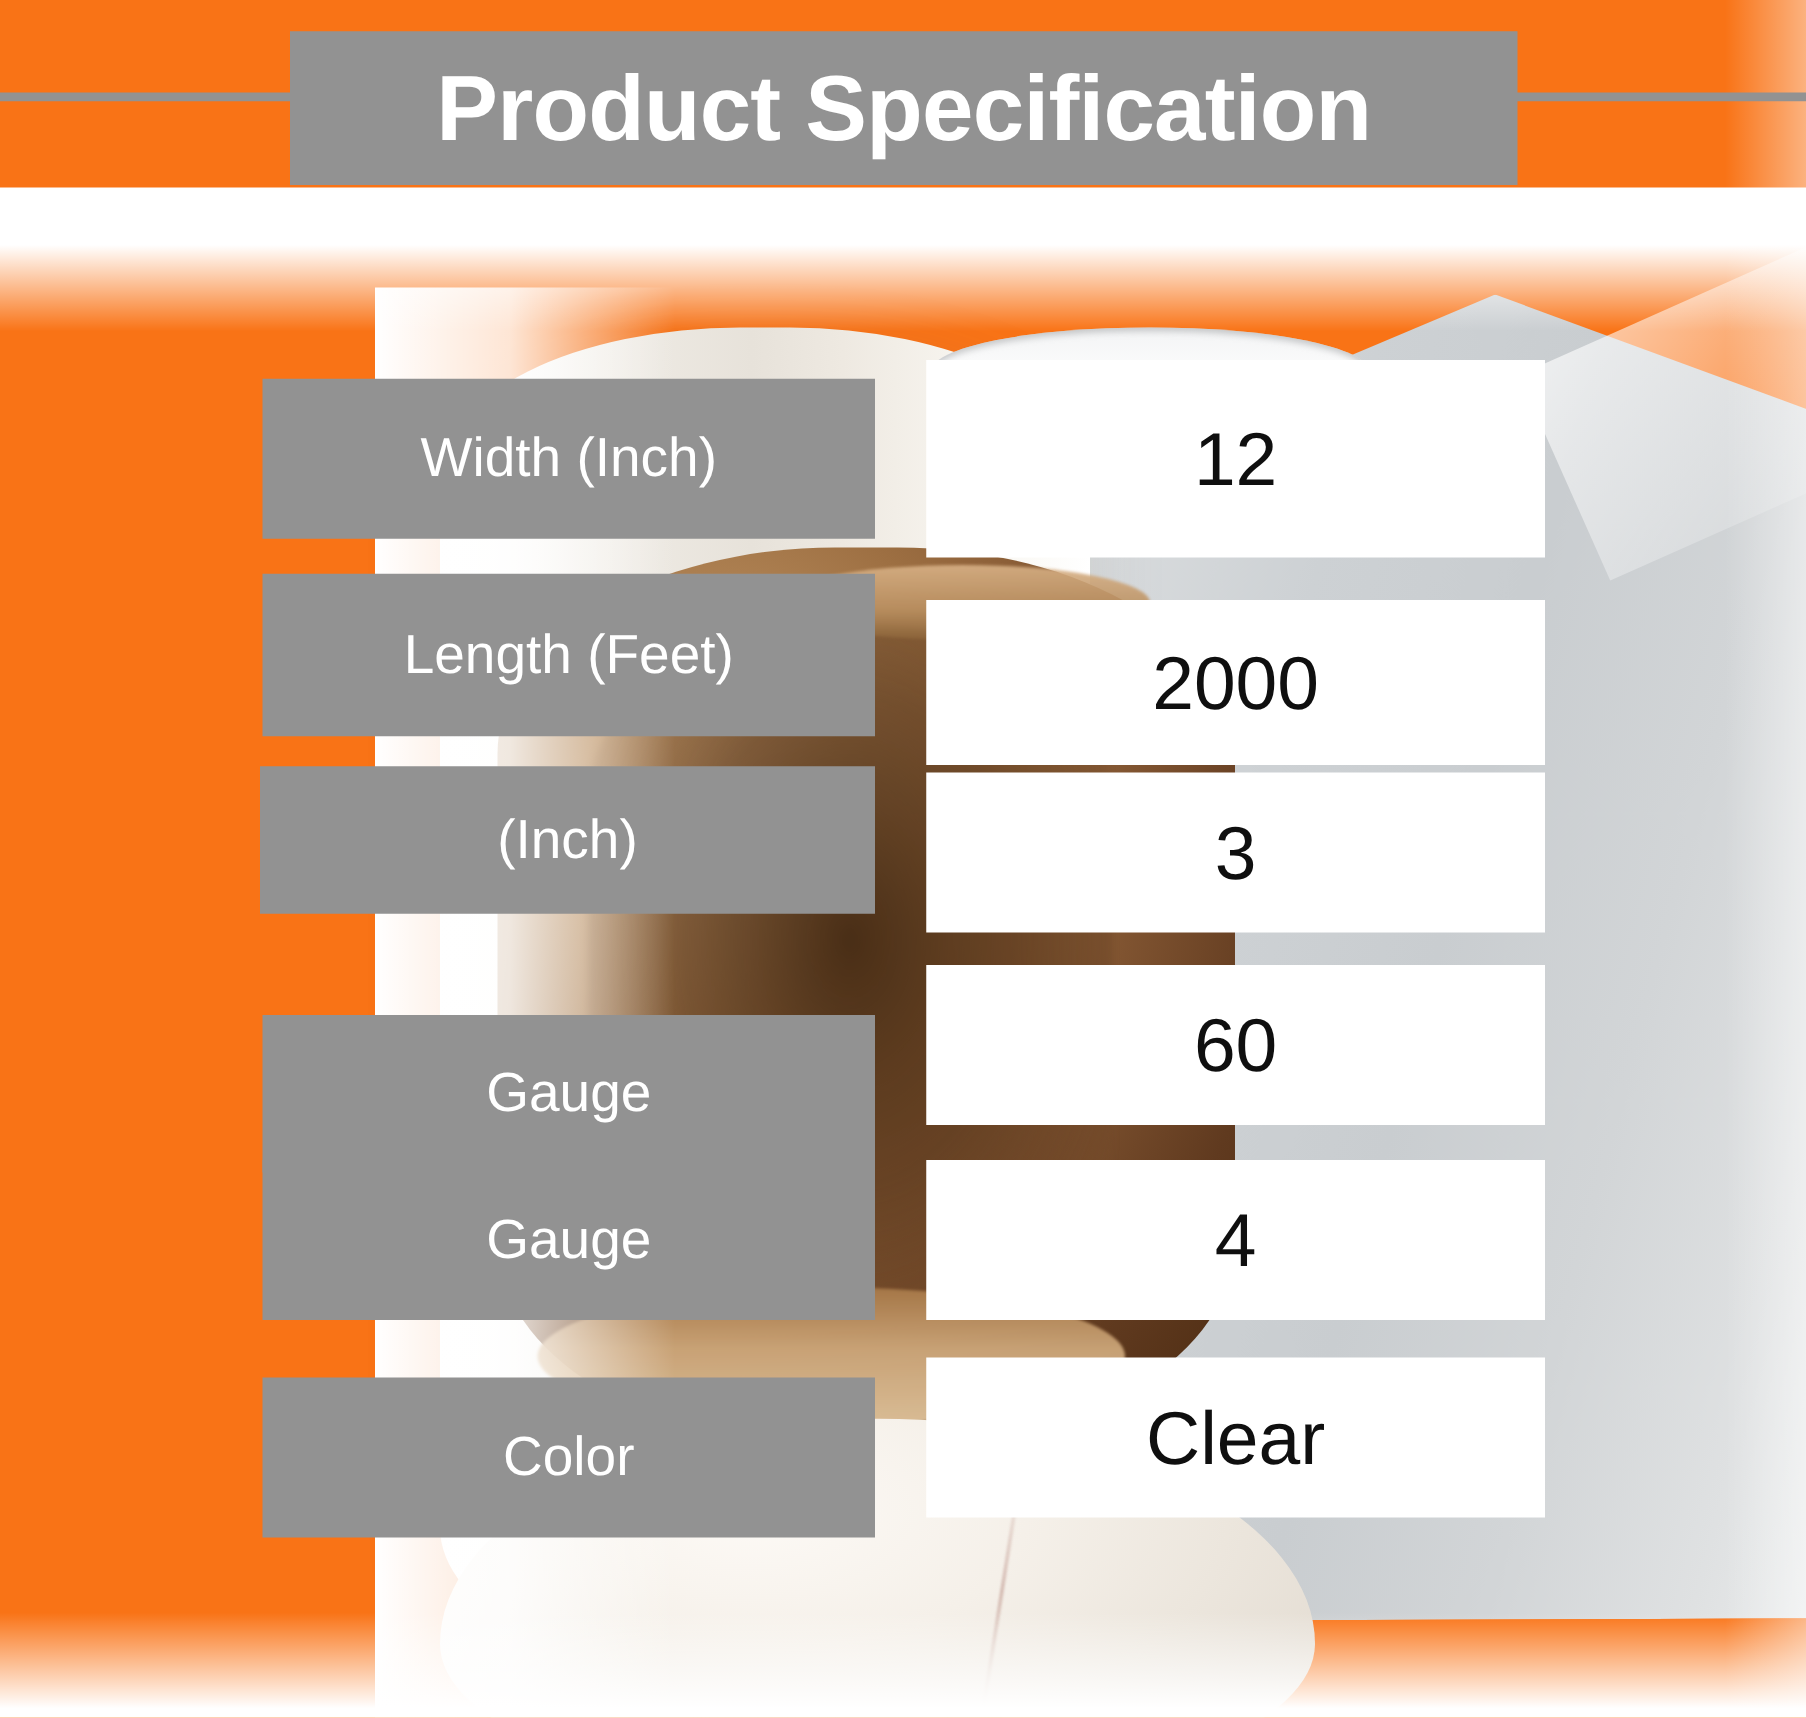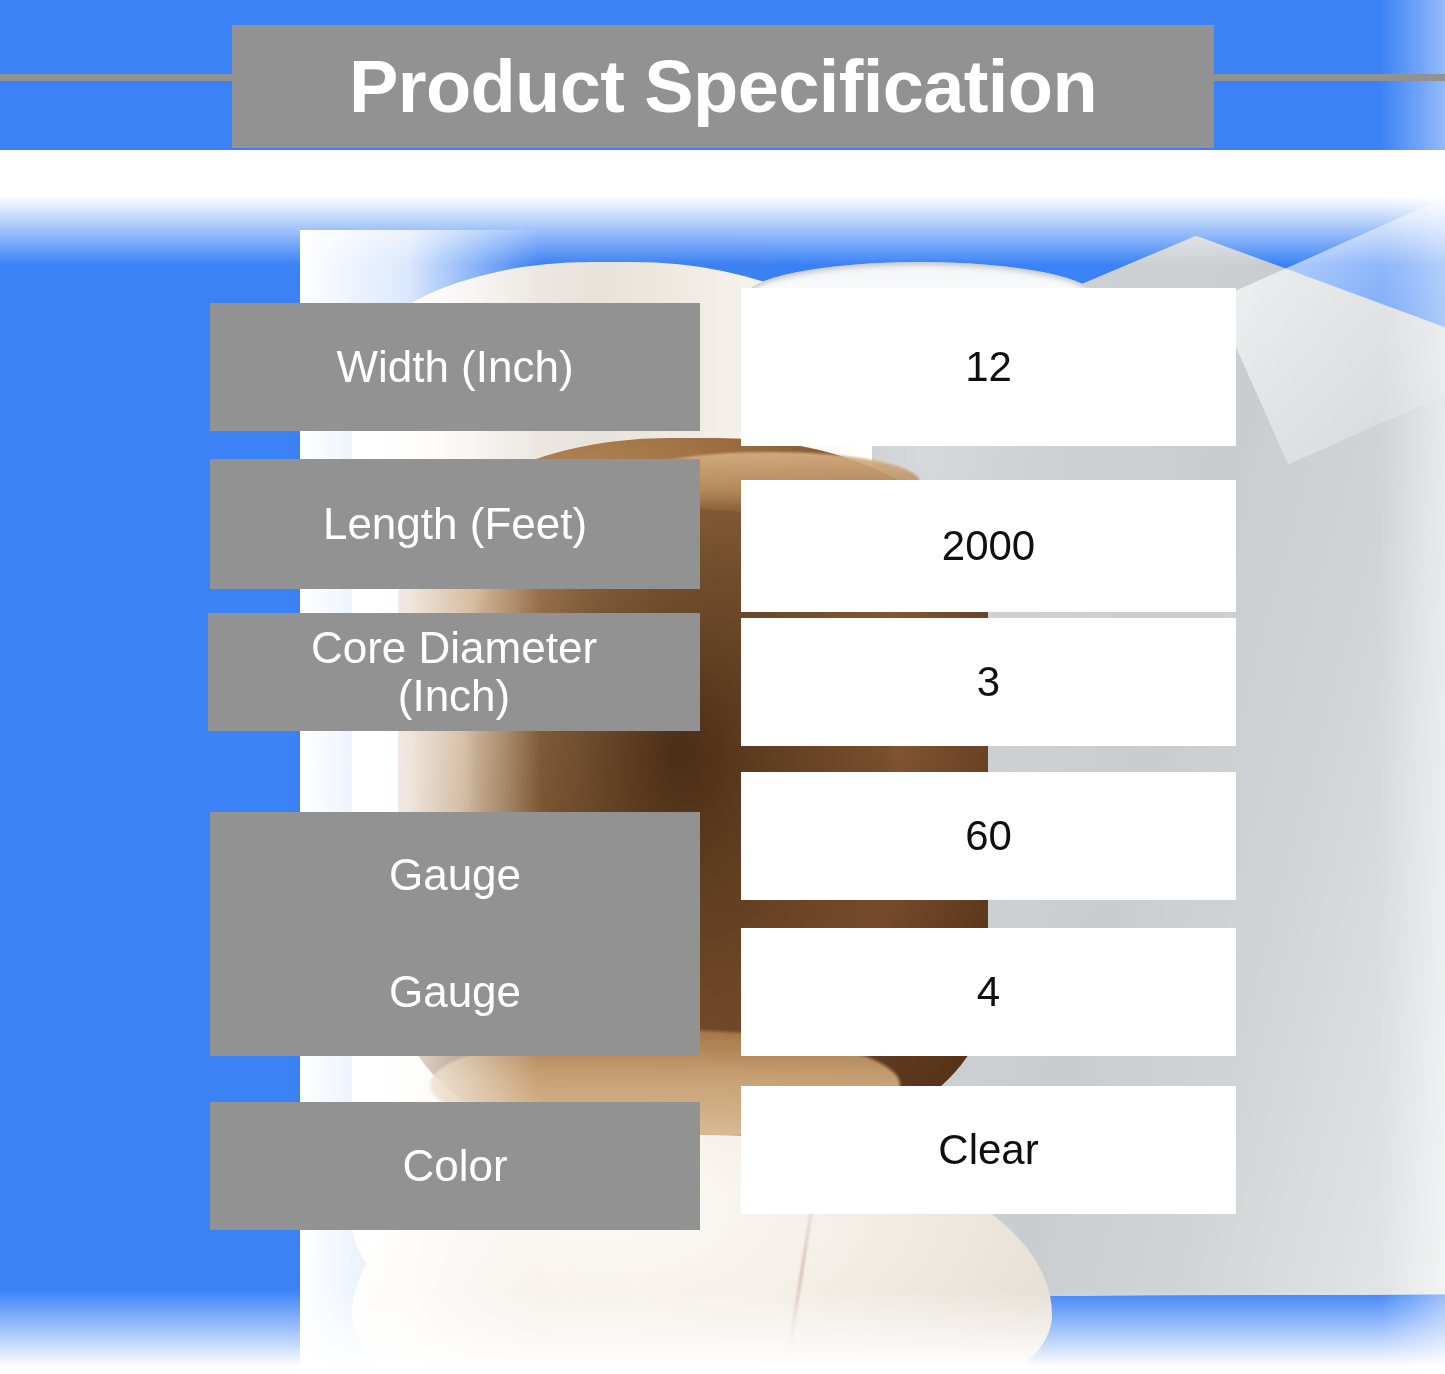--- a/index.html
+++ b/index.html
@@ -9,21 +9,21 @@
     background: #ffffff;
   }
   body {
     font-family: "Liberation Sans", "DejaVu Sans", sans-serif;
   }
 
   #page {
     position: relative;
     width: 1445px;
     height: 1374px;
-    background: #3b82f6;
+    background: #f97316;
     overflow: hidden;
   }
 
   
   .photo-layer {
     position: absolute;
     left: 0; top: 0;
     width: 1445px;
     height: 1374px;
     overflow: hidden;
@@ -264,21 +264,21 @@
     box-sizing: border-box;
   }
   .value-cell {
     position: absolute;
     background: #ffffff;
     display: flex;
     align-items: center;
     justify-content: center;
     text-align: left;
     color: #0f0f0f;
-    font-size: 42px;
+    font-size: 60px;
     font-weight: 400;
     line-height: 1.05;
     box-sizing: border-box;
   }
 
   
   .r1 .label-cell { left:210px; top:303px;  width:490px; height:128px; }
   .r1 .value-cell { left:741px; top:288px;  width:495px; height:158px; }
 
   .r2 .label-cell { left:210px; top:459px;  width:490px; height:130px; }
@@ -335,21 +335,20 @@
       <div class="value-cell">12</div>
     </div>
 
     <div class="spec-row r2">
       <div class="label-cell">Length (Feet)</div>
       <div class="value-cell">2000</div>
     </div>
 
     <div class="spec-row r3">
       <div class="label-cell">
-        <span class="label-line">Core Diameter</span>
         <span class="label-line">(Inch)</span>
       </div>
       <div class="value-cell">3</div>
     </div>
 
     <div class="spec-row r4">
       <div class="label-cell">Gauge</div>
       <div class="value-cell">60</div>
     </div>
 

